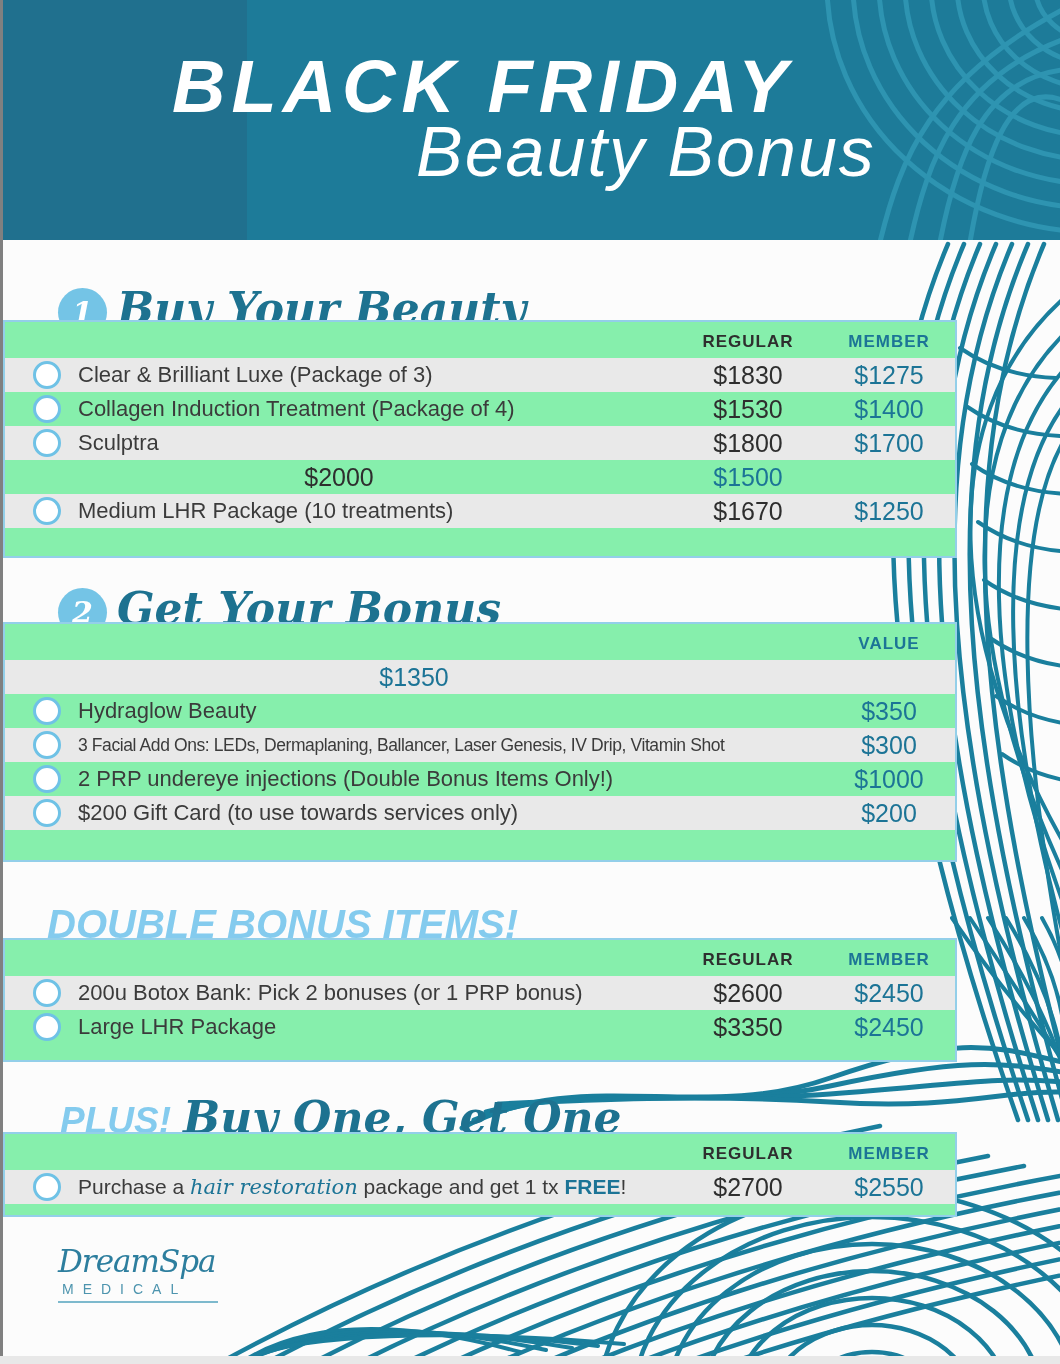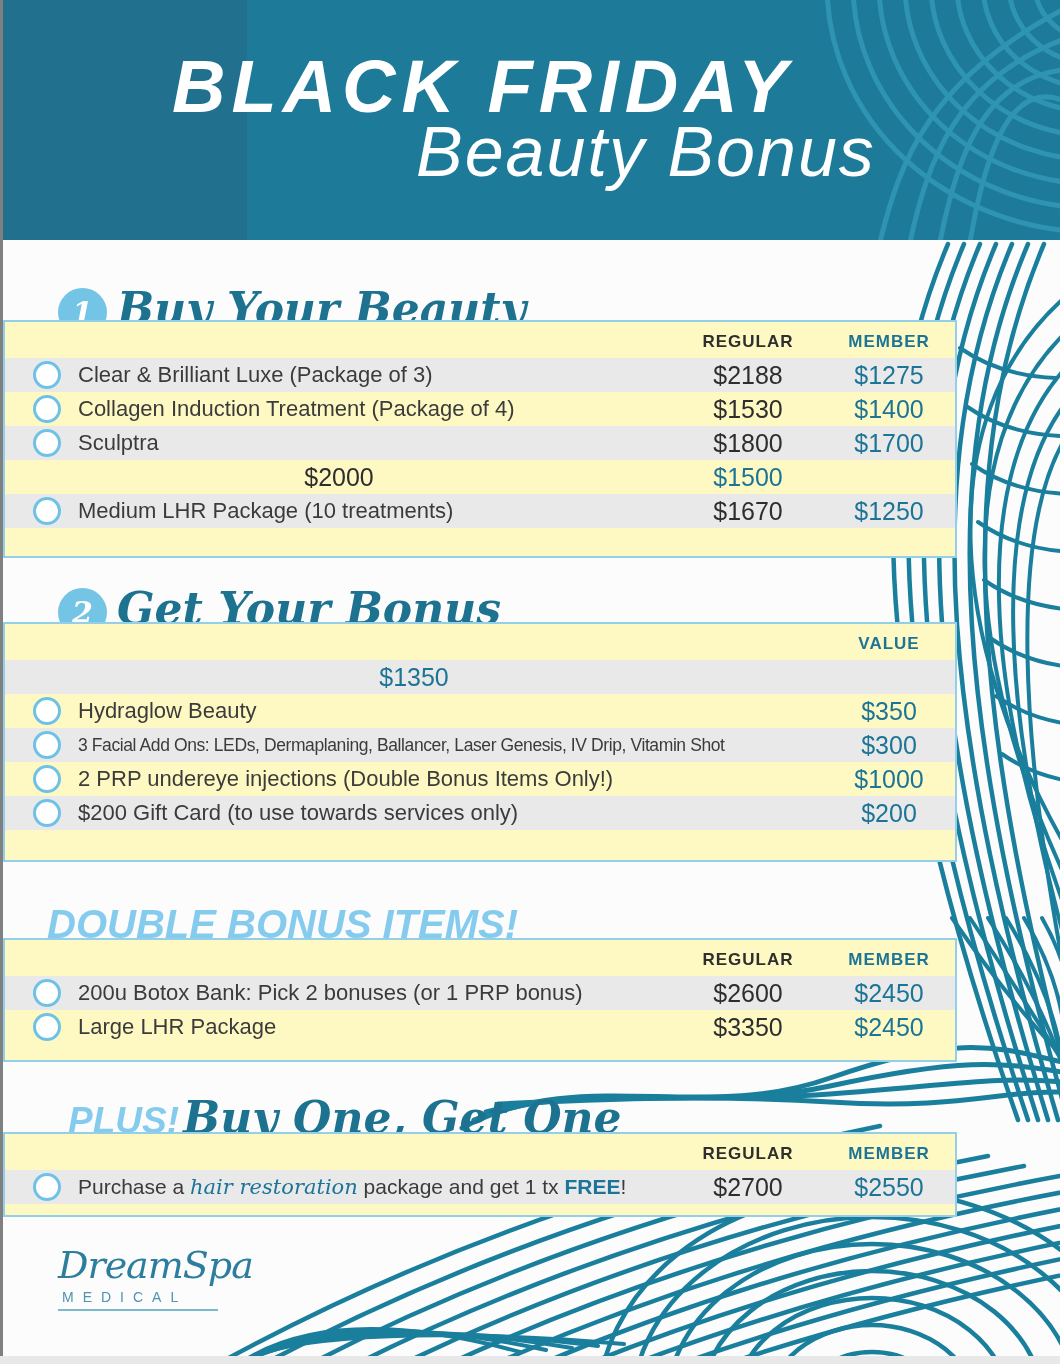--- a/index.html
+++ b/index.html
@@ -21,40 +21,40 @@
   #decor{position:absolute;left:0;top:0;width:1060px;height:1364px;z-index:2;pointer-events:none;}
   
   .badge{position:absolute;width:49px;height:49px;border-radius:50%;background:#74c4e6;z-index:3;
          color:#ffffff;font-family:"DejaVu Serif",serif;font-style:italic;font-weight:bold;
          font-size:30px;display:flex;align-items:center;justify-content:center;}
   .sec-head{position:absolute;z-index:3;font-family:"DejaVu Serif",serif;font-style:italic;
             font-weight:bold;color:#1d7290;font-size:44px;white-space:nowrap;}
   .accent-head{position:absolute;z-index:3;font-family:"Liberation Sans",sans-serif;
                font-weight:bold;font-style:italic;color:#84cbee;white-space:nowrap;}
   
-  .tablebox{position:absolute;left:3px;width:954px;background:#fef9c3;
+  .tablebox{position:absolute;left:3px;width:954px;background:#86efac;
             border:2px solid #93cfe9;box-sizing:border-box;padding-top:4px;z-index:3;}
   .cols{display:grid;grid-template-columns:1fr 150px 132px;align-items:center;}
   .cols2{display:grid;grid-template-columns:1fr 132px;align-items:center;}
   .thead{height:32px;}
   .th{font-weight:bold;font-size:17px;letter-spacing:1px;text-align:center;}
   .trow{height:34px;}
   .alt{background:#e9e9e9;}
   .lbl{display:flex;align-items:center;font-size:22px;color:#3b3b3b;min-width:0;}
   .cb{width:22px;height:22px;border:3px solid #6fc2e6;border-radius:50%;background:#ffffff;
       margin-left:28px;margin-right:17px;flex:none;}
   .price{font-size:25px;text-align:center;white-space:nowrap;}
   .dark{color:#2e2e2e;}
   .teal{color:#1c7496;}
   .sm{font-size:17.5px;letter-spacing:-0.4px;white-space:nowrap;}
   .serif-accent{font-family:"DejaVu Serif",serif;font-style:italic;color:#1c7496;}
   .bold-accent{font-weight:bold;color:#1c7496;}
   
   .logo{position:absolute;left:58px;top:1243px;z-index:3;}
-  .logo-name{font-family:"DejaVu Serif",serif;font-style:italic;font-size:38px;color:#2d7e9e;
+  .logo-name{font-family:"DejaVu Serif",serif;font-style:italic;font-size:31px;color:#2d7e9e;
              letter-spacing:-1px;}
   .logo-sub{font-size:14px;letter-spacing:9px;color:#4d94ae;margin-top:2px;padding-left:4px;}
   .logo-rule{width:160px;height:2px;background:#7db9cd;margin-top:4px;}
 </style>
 </head>
 <body>
 
 <div id="page">
 
   <svg id="decor" viewBox="0 0 1060 1364">
@@ -149,21 +149,21 @@
     <div class="thead cols">
       <div></div>
       <div class="th dark">REGULAR</div>
       <div class="th teal">MEMBER</div>
     </div>
     <div class="trow alt cols">
       <div class="lbl">
           <span class="cb"></span>
           <span>Clear &amp; Brilliant Luxe (Package of 3)</span>
         </div>
-      <div class="price dark">$2188</div>
+      <div class="price dark">$1830</div>
       <div class="price teal">$1275</div>
     </div>
     <div class="trow cols">
       <div class="lbl">
           <span class="cb"></span>
           <span>Collagen Induction Treatment (Package of 4)</span>
         </div>
       <div class="price dark">$1530</div>
       <div class="price teal">$1400</div>
     </div>
@@ -249,21 +249,21 @@
     <div class="trow cols">
       <div class="lbl">
           <span class="cb"></span>
           <span>Large LHR Package</span>
         </div>
       <div class="price dark">$3350</div>
       <div class="price teal">$2450</div>
     </div>
   </div>
 
-  <div class="accent-head" style="left:68px;top:1100px;font-size:37px;">PLUS!</div>
+  <div class="accent-head" style="left:60px;top:1100px;font-size:37px;">PLUS!</div>
   <div class="sec-head" style="left:183px;top:1092px;">Buy One, Get One</div>
 
   <div class="tablebox" style="top:1132px;height:85px;">
     <div class="thead cols">
       <div></div>
       <div class="th dark">REGULAR</div>
       <div class="th teal">MEMBER</div>
     </div>
     <div class="trow alt cols">
       <div class="lbl" style="font-size:21px;">

